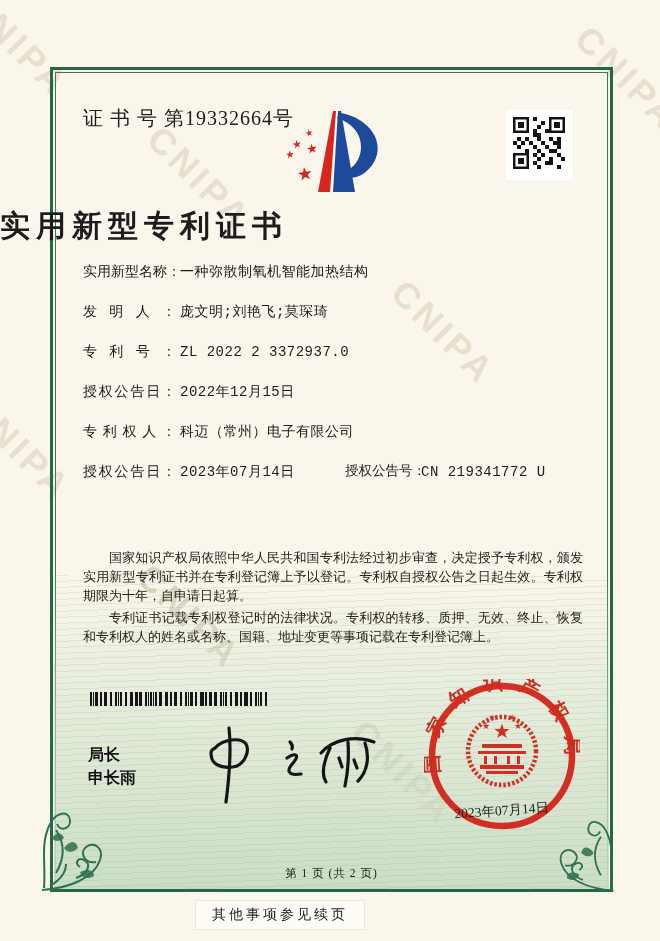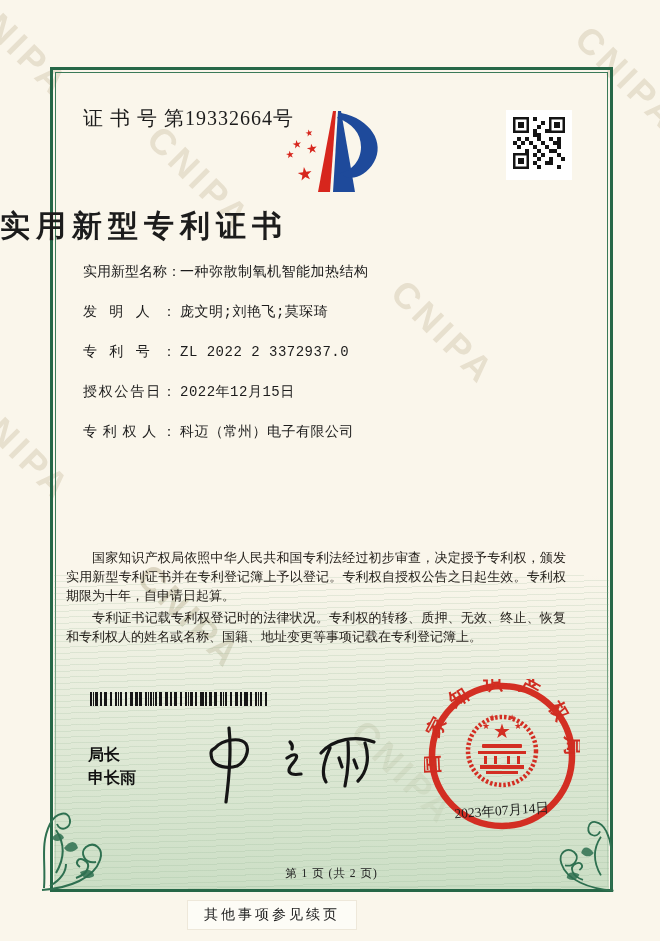--- a/index.html
+++ b/index.html
@@ -51,21 +51,21 @@
     text-align:justify;text-align-last:justify;
     vertical-align:top;
   }
   .fvalue{margin-left:4px;letter-spacing:0.5px;}
   .fpair2{position:absolute;left:262px;top:0;}
   .flabel2{
     display:inline-block;width:72px;font-size:13.5px;
     text-align:justify;text-align-last:justify;vertical-align:top;
   }
   
-  .body-text{position:absolute;left:66px;top:548px;width:500px;}
+  .body-text{position:absolute;left:83px;top:548px;width:500px;}
   .body-text p{
     margin:0 0 3px 0;font-size:13px;line-height:19px;
     text-indent:2em;text-align:justify;color:#26221d;
   }
   
   .barcode{
     position:absolute;left:90px;top:692px;width:177px;height:14px;
     background-image:
       repeating-linear-gradient(90deg,#161616 0 2px,rgba(0,0,0,0) 2px 5px),
       repeating-linear-gradient(90deg,#161616 0 1px,rgba(0,0,0,0) 1px 7px),
@@ -77,21 +77,21 @@
     font-weight:bold;font-size:16px;color:#111;
   }
   .officer .role{display:block;margin-bottom:2px;}
   .signature{position:absolute;left:193px;top:706px;}
   .seal{position:absolute;left:424px;top:679px;opacity:0.95;}
   .page-num{
     position:absolute;left:50px;top:866px;width:563px;text-align:center;
     font-size:11.5px;letter-spacing:1px;color:#222;
   }
   .footer-note{
-    position:absolute;left:8px;top:900px;width:528px;text-align:center;
+    position:absolute;left:16px;top:900px;width:528px;text-align:center;
   }
   .footer-note span{
     display:inline-block;background:#fdfcf6;border:1px solid #eee8da;
     padding:5px 16px;font-size:14px;letter-spacing:3px;color:#222;
   }
   .corner-orn{position:absolute;pointer-events:none;}
   .corner-orn.left{left:36px;top:778px;}
   .corner-orn.right{left:505px;top:790px;transform:scaleX(-1);}
 </style>
 </head>
@@ -194,20 +194,26 @@
     </div>
     <div class="frow">
       <span class="flabel">专利号：</span><span class="fvalue">ZL 2022 2 3372937.0</span>
     </div>
     <div class="frow">
       <span class="flabel">授权公告日：</span><span class="fvalue">2022年12月15日</span>
     </div>
     <div class="frow">
       <span class="flabel">专利权人：</span><span class="fvalue">科迈（常州）电子有限公司</span>
     </div>
+    <div class="frow">
+      <span class="flabel">授权公告日：</span><span class="fvalue">2023年07月14日</span>
+      <span class="fpair2">
+        <span class="flabel2">授权公告号：</span><span class="fvalue">CN 219341772 U</span>
+      </span>
+    </div>
   </div>
 
   <div class="body-text">
     <p>国家知识产权局依照中华人民共和国专利法经过初步审查，决定授予专利权，颁发实用新型专利证书并在专利登记簿上予以登记。专利权自授权公告之日起生效。专利权期限为十年，自申请日起算。</p>
     <p>专利证书记载专利权登记时的法律状况。专利权的转移、质押、无效、终止、恢复和专利权人的姓名或名称、国籍、地址变更等事项记载在专利登记簿上。</p>
   </div>
 
   <div class="barcode"></div>
 
   <div class="officer">

